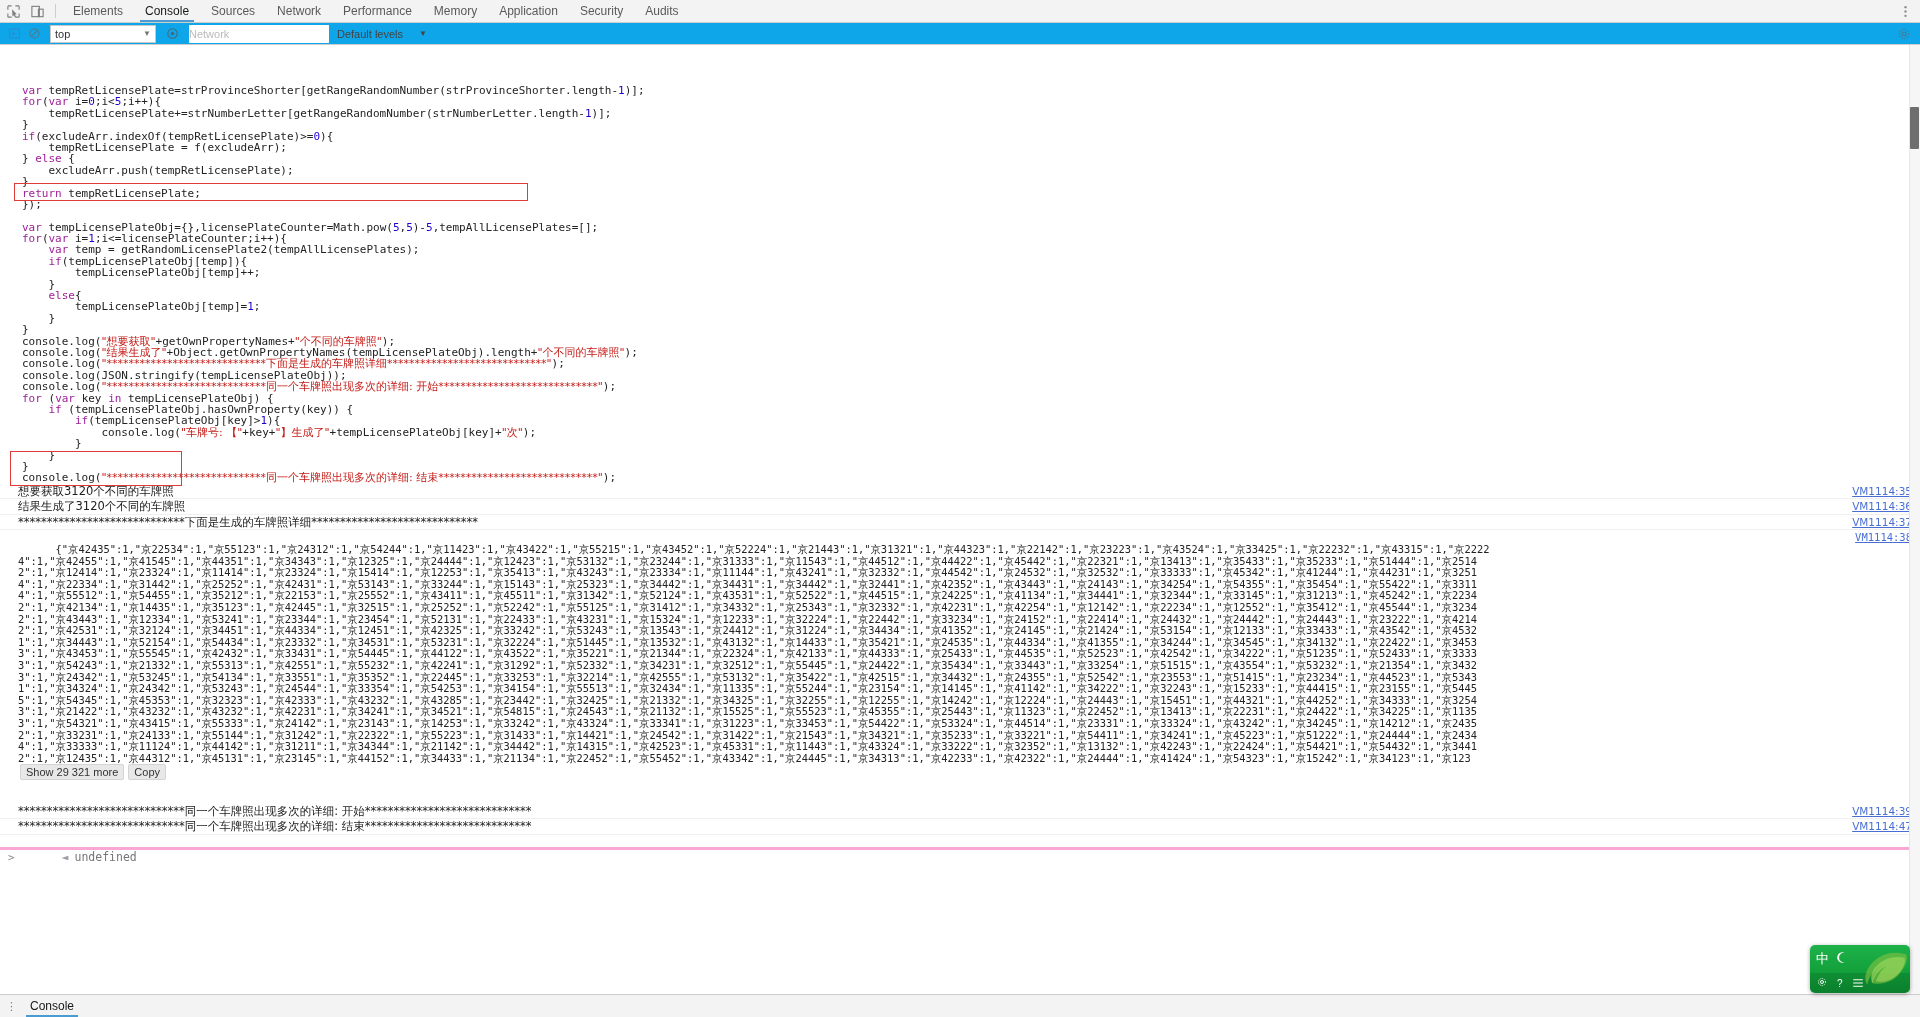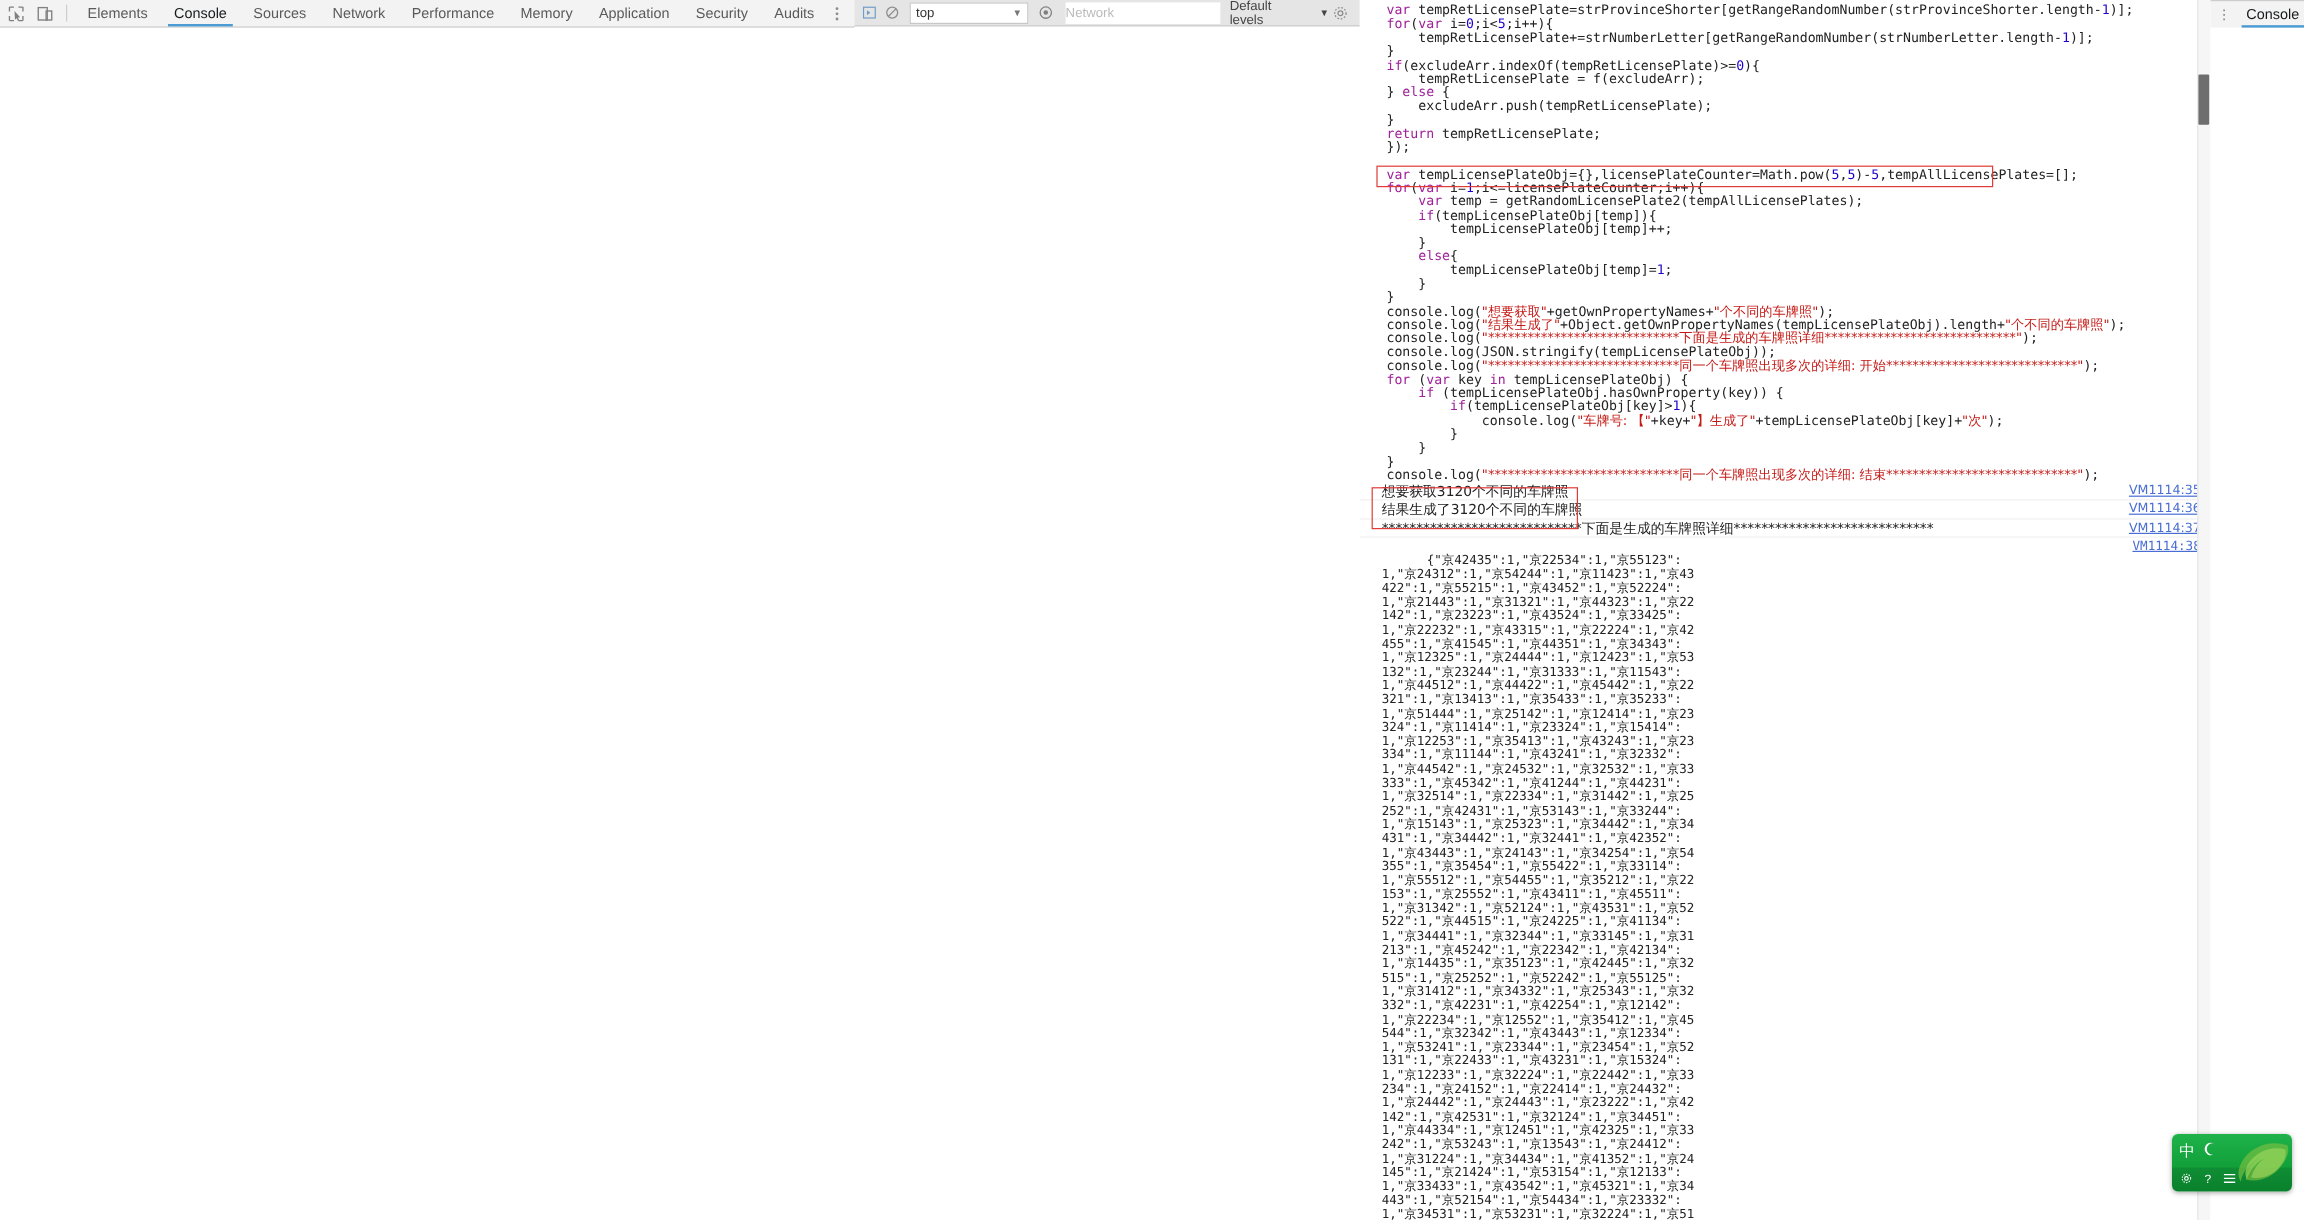--- a/index.html
+++ b/index.html
@@ -1,55 +1,55 @@
 <!DOCTYPE html>
 <html><head>
 <meta charset="utf-8">
 <style>
   * { box-sizing: border-box; margin:0; padding:0; }
   html,body { width:1920px; height:1017px; overflow:hidden; background:#fff;
     font-family:"Liberation Sans", sans-serif; }
 
   
-  .devtools { width:1920px; height:1017px; display:flex; flex-direction:row;
+  .devtools { width:1920px; height:1017px; display:flex; flex-direction:column;
     background:#fff; position:relative; }
 
   .tabbar { height:23px; background:#f3f3f3; border-bottom:1px solid #cdcdcd;
     display:flex; align-items:stretch; flex:0 0 23px; }
   .tool-icons { display:flex; align-items:center; padding:0 4px 0 6px; gap:9px; }
   .ticon { width:15px; height:15px; display:block; opacity:.75; }
   .vsep { width:1px; background:#cdcdcd; margin:4px 6px; }
   .tabs { display:flex; align-items:stretch; }
   .tab { display:flex; align-items:center; padding:0 11px; font-size:12px;
     color:#5a5a5a; white-space:nowrap; cursor:default; position:relative; }
   .tab.active { color:#16181a; }
   .tab.active:after { content:""; position:absolute; left:6px; right:6px; bottom:0;
     height:2px; background:#4a9ad4; }
   .tabbar-right { margin-left:auto; display:flex; align-items:center; padding-right:7px; }
 
   
-  .ctoolbar { height:22px; background:#e5e5e5; border-bottom:1px solid #cdcdcd;
+  .ctoolbar { height:22px; background:#0ea5e9; border-bottom:1px solid #cdcdcd;
     display:flex; align-items:center; flex:0 0 22px; padding-left:4px; gap:0; }
   .cbtn { width:20px; height:20px; display:flex; align-items:center; justify-content:center;
     opacity:.7; }
   .ctx-select { width:106px; height:18px; margin-left:6px; background:#fff;
     border:1px solid #c7c7c7; font-size:11px; color:#333; display:flex;
     align-items:center; padding:0 4px; position:relative; }
   .ctx-select .arw { position:absolute; right:4px; font-size:8px; color:#777; }
   .filter-input { width:140px; height:18px; margin-left:7px; background:#fff;
     border:0; font-size:11px; color:#bbb; display:flex; align-items:center; }
   .levels { margin-left:8px; font-size:11px; color:#444; display:flex; align-items:center; gap:16px; }
   .ctool-right { margin-left:auto; padding-right:6px; display:flex; align-items:center; }
 
   
   .cbody { flex:1 1 auto; position:relative; overflow:hidden;
     font-family:"DejaVu Sans Mono","Liberation Mono", monospace; font-size:11px;
     line-height:11.4px; color:#222; }
 
-  .codeblock { padding:3px 12px 0 0; }
+  .codeblock { padding:3px 12px 0 0;margin-top:37px; }
   .codeline { height:11.4px; white-space:pre; padding-left:22px; }
   .kw  { color:#a0219b; }
   .num { color:#1c00cf; }
   .str { color:#c41a16; }
   .op  { color:#222; }
 
   
   .hl-box { position:absolute; border:1.5px solid #e03b36; pointer-events:none; }
 
   

